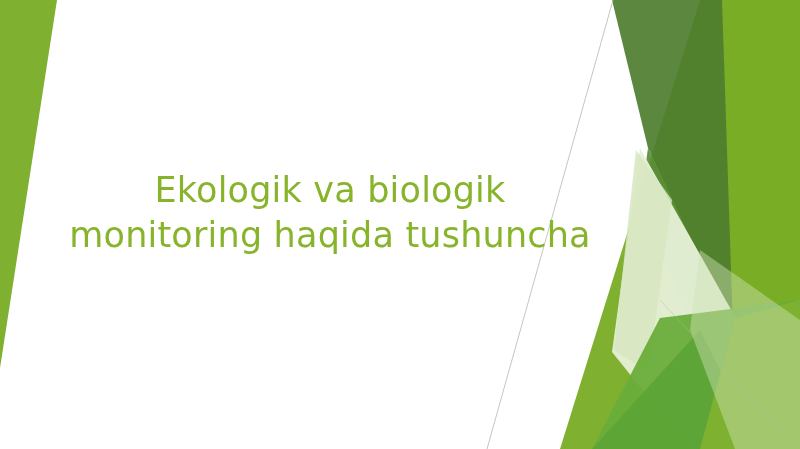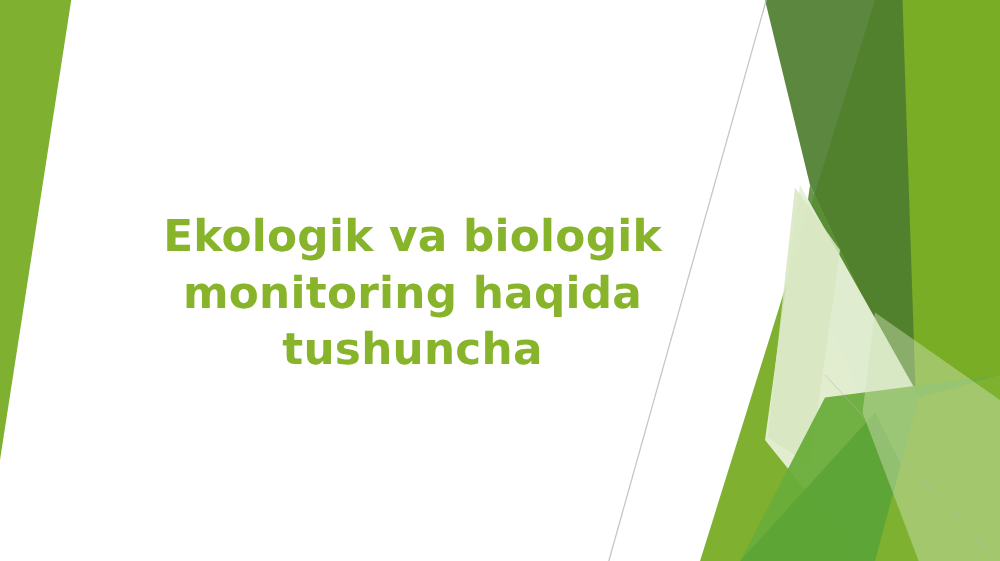--- a/index.html
+++ b/index.html
@@ -28,21 +28,21 @@
     position: absolute;
     left: 60px;
     top: 168px;
     width: 540px;
     text-align: center;
     pointer-events: none;
   }
   #slide-title {
     margin: 0;
     font-family: "DejaVu Sans", sans-serif;
-    font-weight: 700;
+    font-weight: 400;
     font-size: 35px;
     line-height: 1.28;
     letter-spacing: 0.2px;
     color: #87b42b;
     white-space: pre-line;
   }
 </style>
 </head>
 <body>
 

